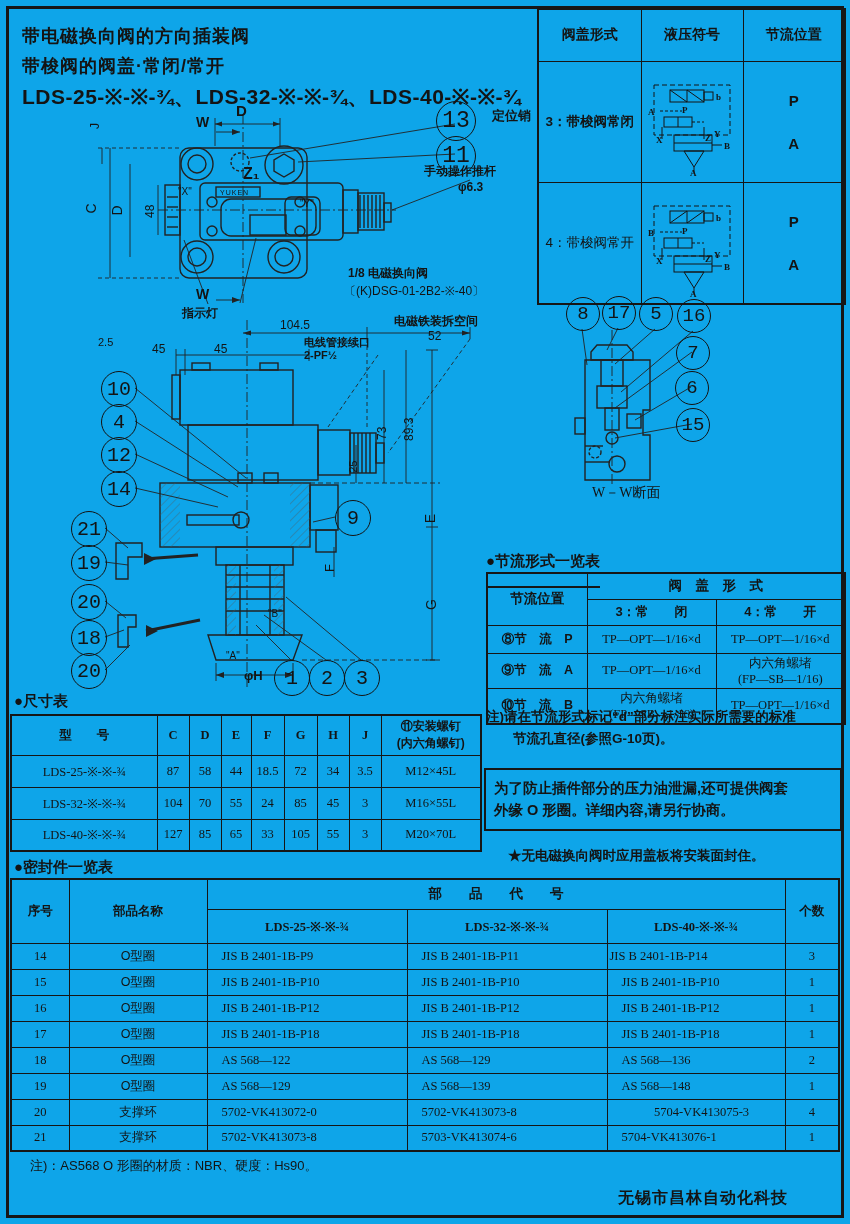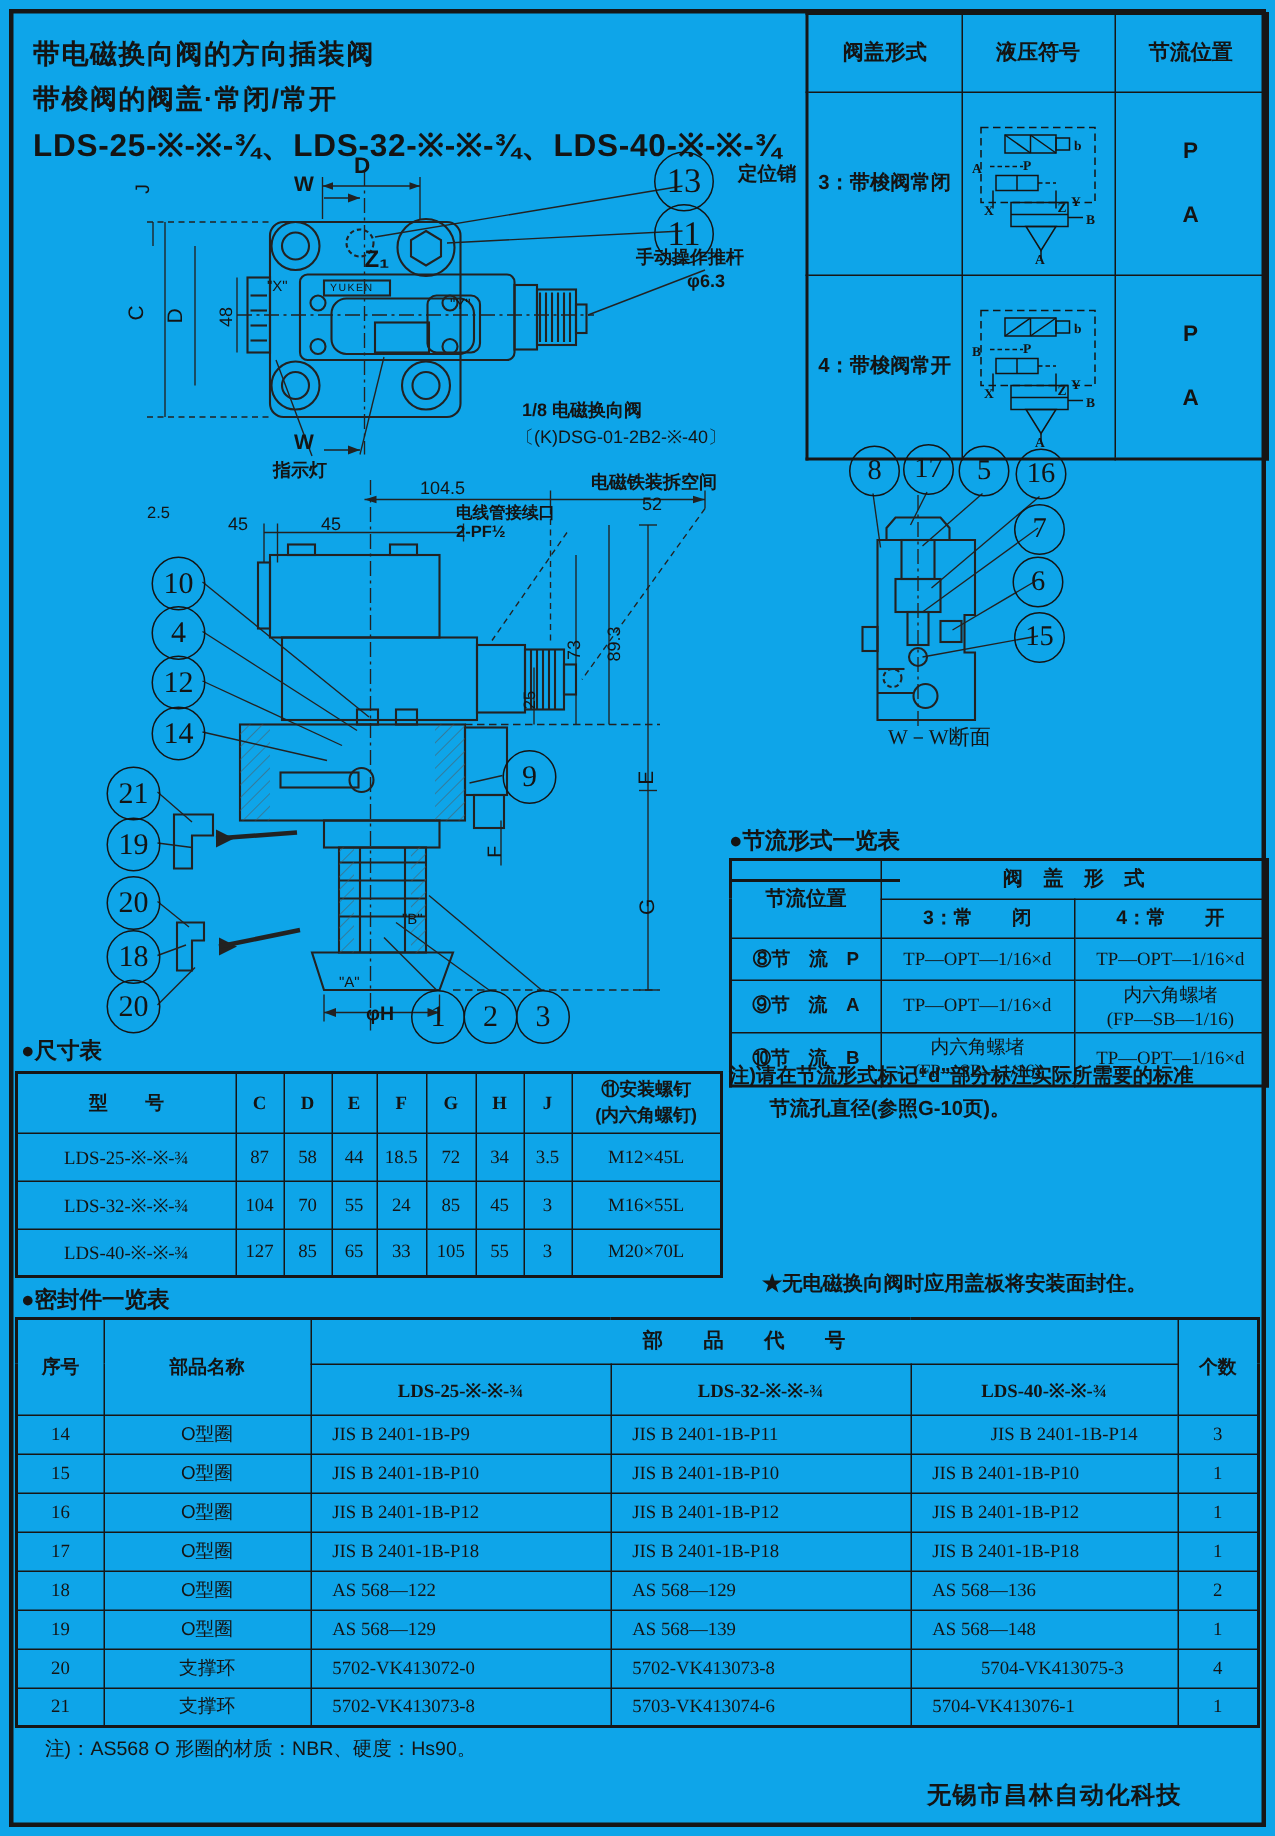--- a/index.html
+++ b/index.html
@@ -6,21 +6,21 @@
   .page{position:relative;width:850px;height:1224px;background:#0ea5e9;color:#141414;
         font-family:"Liberation Sans",sans-serif;overflow:hidden;}
   .frame{position:absolute;inset:6px;border:3px solid #161616;}
   .abs{position:absolute;}
   .lab{position:absolute;white-space:pre-line;line-height:1.22;color:#141414;}
   .rot{transform:rotate(-90deg);transform-origin:center center;display:inline-block;}
   .bold{font-weight:bold;}
   .ser{font-family:"Liberation Serif","DejaVu Serif",serif;}
   .balloon{position:absolute;border:1.8px solid #141414;border-radius:50%;
            display:flex;align-items:center;justify-content:center;
-           font-family:Liberation Serif, serif;background:transparent;}
+           font-family:Liberation Mono, monospace;background:transparent;}
   .b34{width:34px;height:34px;font-size:20px;}
   .b38{width:38px;height:38px;font-size:23px;}
   .b32{width:32px;height:32px;font-size:19px;}
   table.t{border-collapse:collapse;position:absolute;table-layout:fixed;}
   table.t th,table.t td{border:1.6px solid #161616;padding:1px 3px;text-align:center;
                         vertical-align:middle;white-space:pre-line;}
   table.t{border:2.6px solid #161616;}
   .title1{font-size:18px;font-weight:bold;letter-spacing:1px;}
   .title3{font-size:21px;font-weight:bold;letter-spacing:.5px;font-family:"Liberation Sans",sans-serif;}
   .boxnote{position:absolute;border:2px solid #161616;padding:7px 8px;font-size:14.5px;
@@ -86,21 +86,21 @@
         </svg>
       </td>
       <td>
         <div style="display:flex;flex-direction:column;gap:26px;font-size:15px;font-weight:bold;">
           <span>P</span>
           <span>A</span>
         </div>
       </td>
     </tr>
     <tr style="height:97px;">
-      <td style="font-size:13.5px;font-weight:bold;">4：带梭阀常开</td>
+      <td style="font-size:13.5px;font-weight:normal;">4：带梭阀常开</td>
       <td>
         <svg width="92" height="96" viewBox="0 0 92 96" style="position:static;">
           <g fill="none" stroke="#141414" stroke-width="1">
             <rect x="8" y="4" width="76" height="50" stroke-dasharray="5 3"></rect>
             <rect x="24" y="9" width="34" height="12"></rect>
                 <line x1="41" y1="9" x2="41" y2="21"></line>
             <line x1="24" y1="21" x2="41" y2="9"></line>
                 <line x1="41" y1="21" x2="58" y2="9"></line>
             <rect x="58" y="11" width="9" height="8"></rect>
             <line x1="14" y1="30" x2="36" y2="30" stroke-dasharray="3 2"></line>
@@ -423,20 +423,22 @@
           <td style="font-weight:bold;">⑩节　流　B</td>
           <td class="ser">内六角螺堵
 (FP—SB—1/16)</td>
           <td class="ser">TP—OPT—1/16×d</td>
         </tr>
       </tbody>
   </table>
 
   <span class="lab" style="left:486px;top:706px;width:360px;font-size:13.5px;font-weight:bold;line-height:1.6;">注)请在节流形式标记“d”部分标注实际所需要的标准
 　　节流孔直径(参照G-10页)。</span>
+  <div class="boxnote" style="left:484px;top:768px;width:338px;">为了防止插件部分的压力油泄漏,还可提供阀套
+外缘 O 形圈。详细内容,请另行协商。</div>
   <span class="lab bold" style="left:508px;top:848px;font-size:13.5px;">★无电磁换向阀时应用盖板将安装面封住。</span>
 
   <span class="lab bold" style="left:14px;top:692px;font-size:15px;">●尺寸表</span>
   <table class="t" style="left:10px;top:714px;width:470px;font-size:12.5px;">
     <colgroup>
       <col style="width:146px">
         <col style="width:32px">
         <col style="width:32px">
         <col style="width:30px">
       <col style="width:33px">
@@ -522,21 +524,21 @@
       <th class="ser">LDS-40-※-※-¾</th>
     </tr>
     </tbody>
       <tbody>
 
         <tr style="height:26px;">
           <td class="ser">14</td>
           <td>O型圈</td>
           <td class="ser" style="text-align:left;padding-left:14px;">JIS B 2401-1B-P9</td>
           <td class="ser" style="text-align:left;padding-left:14px;">JIS B 2401-1B-P11</td>
-          <td class="ser" style="text-align:center;padding-left:30px;">JIS B 2401-1B-P14</td>
+          <td class="ser" style="text-align:left;padding-left:2px;">JIS B 2401-1B-P14</td>
           <td class="ser">3</td>
         </tr>
 
         <tr style="height:26px;">
           <td class="ser">15</td>
           <td>O型圈</td>
           <td class="ser" style="text-align:left;padding-left:14px;">JIS B 2401-1B-P10</td>
           <td class="ser" style="text-align:left;padding-left:14px;">JIS B 2401-1B-P10</td>
           <td class="ser" style="text-align:left;padding-left:14px;">JIS B 2401-1B-P10</td>
           <td class="ser">1</td>

